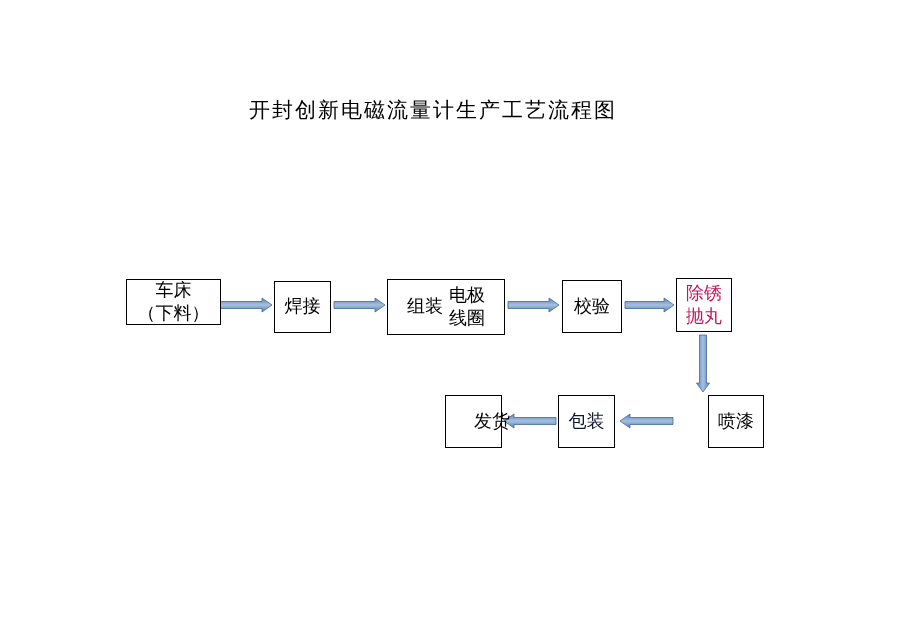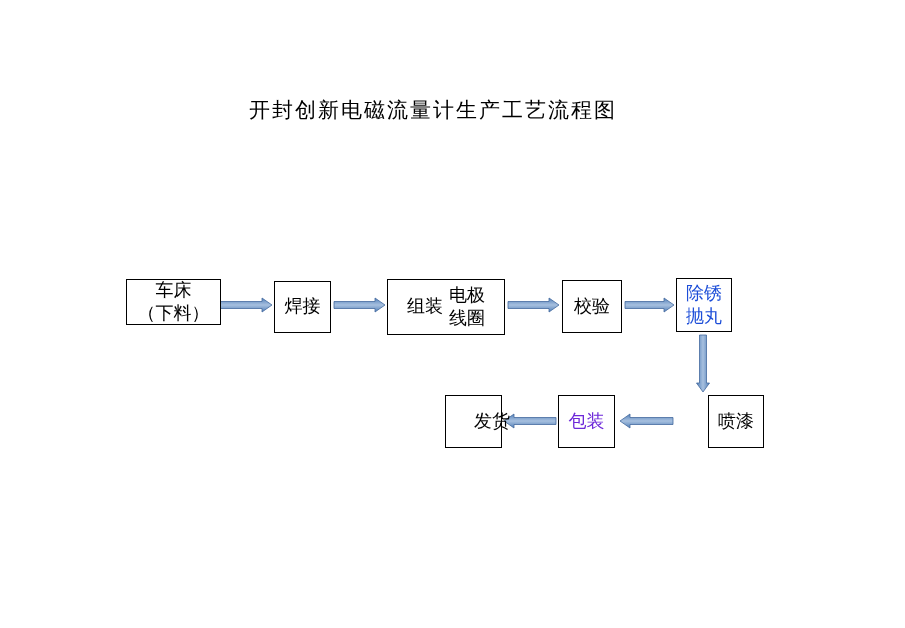--- a/index.html
+++ b/index.html
@@ -113,30 +113,30 @@
     <div class="sub-col">
       <div>电极</div>
       <div>线圈</div>
     </div>
   </div>
 
   <div class="node" id="node-calibrate" style="border-color: rgb(0, 0, 0); color: rgb(0, 0, 0);">
     <div>校验</div>
   </div>
 
-  <div class="node" id="node-derust" style="border-color: rgb(0, 0, 0); color: #1d4ed8;">
+  <div class="node" id="node-derust" style="border-color: rgb(0, 0, 0); color: #be185d;">
     <div>除锈</div>
     <div>抛丸</div>
   </div>
 
   <div class="node" id="node-paint" style="border-color: rgb(0, 0, 0); color: rgb(0, 0, 0);">
     <div>喷漆</div>
   </div>
 
-  <div class="node" id="node-packing" style="border-color: rgb(0, 0, 0); color: #6d28d9; font-family: Liberation Serif, serif;">
+  <div class="node" id="node-packing" style="border-color: rgb(0, 0, 0); color: #0f172a; font-family: Liberation Serif, serif;">
     <div>包装</div>
   </div>
 
   <div class="node" id="node-shipping" style="border-color: rgb(0, 0, 0); color: rgb(0, 0, 0); padding-left: 37px;">
     <div>发货</div>
   </div>
 
 </div>
 
 </body></html>

